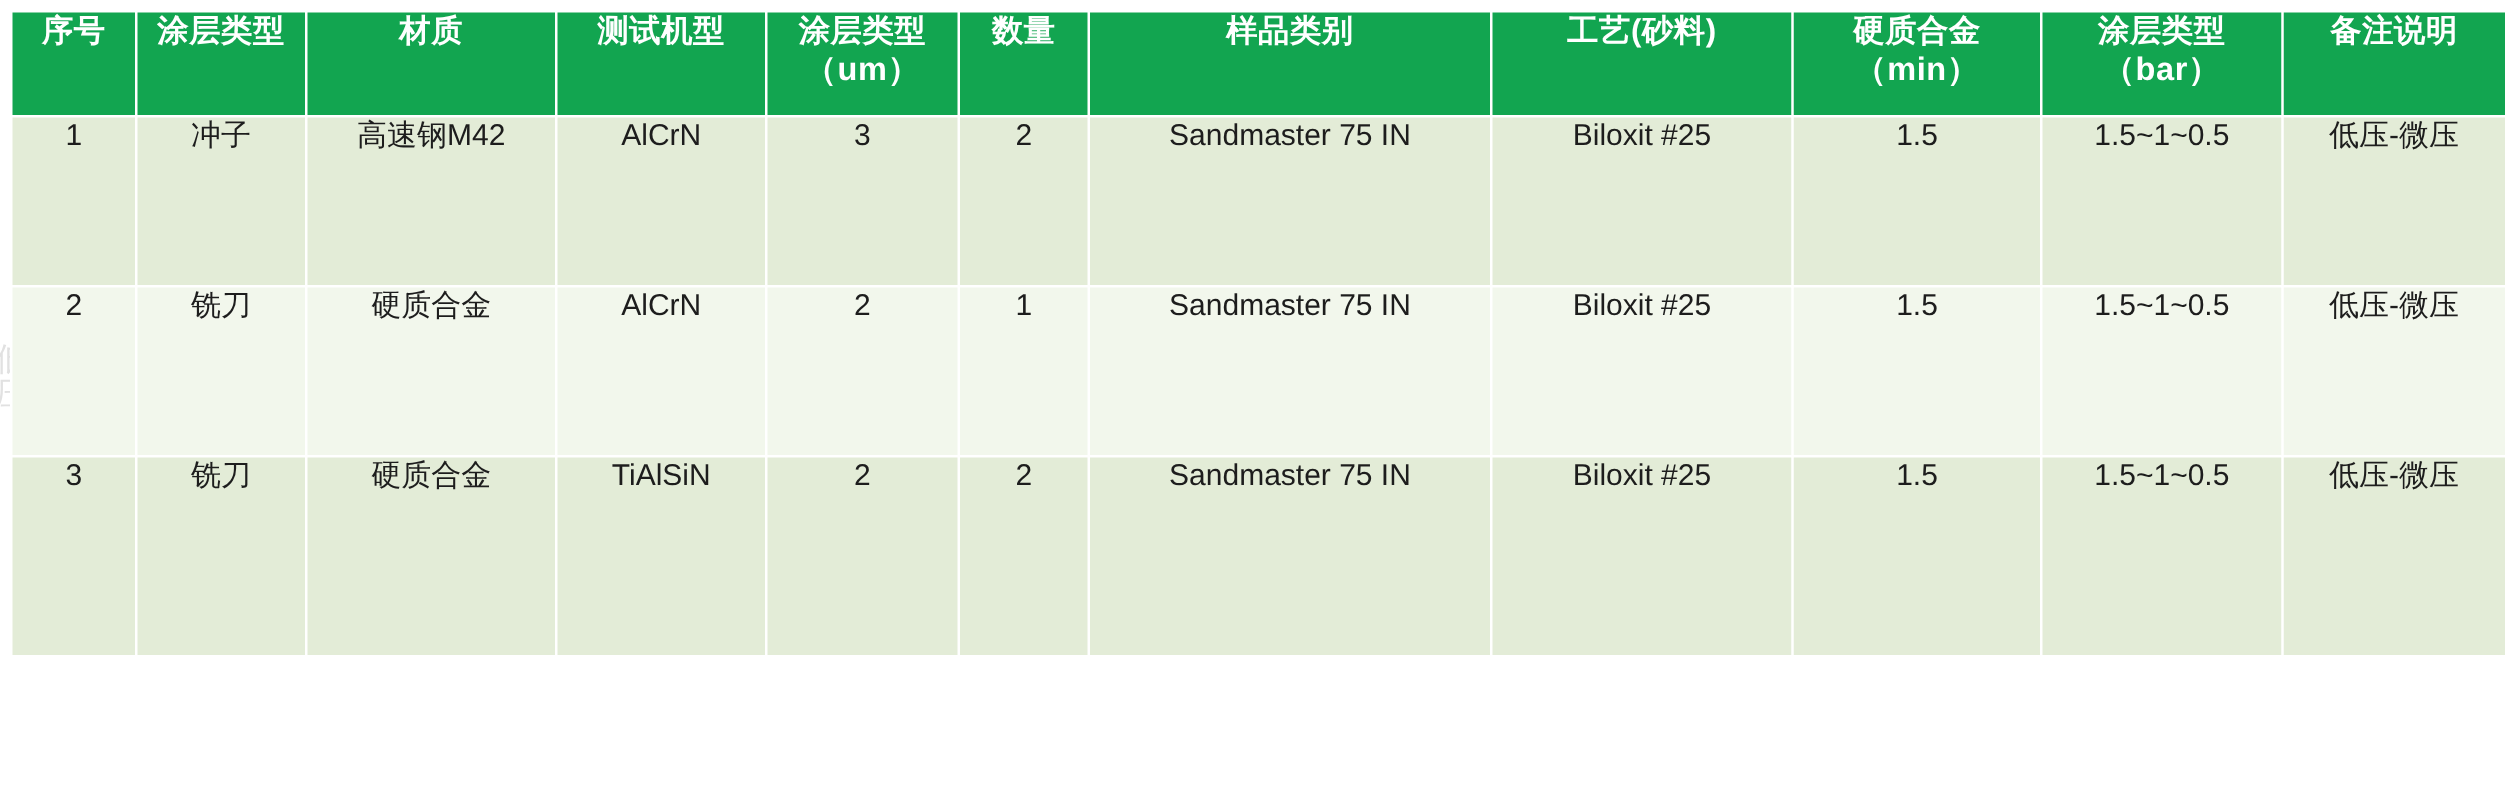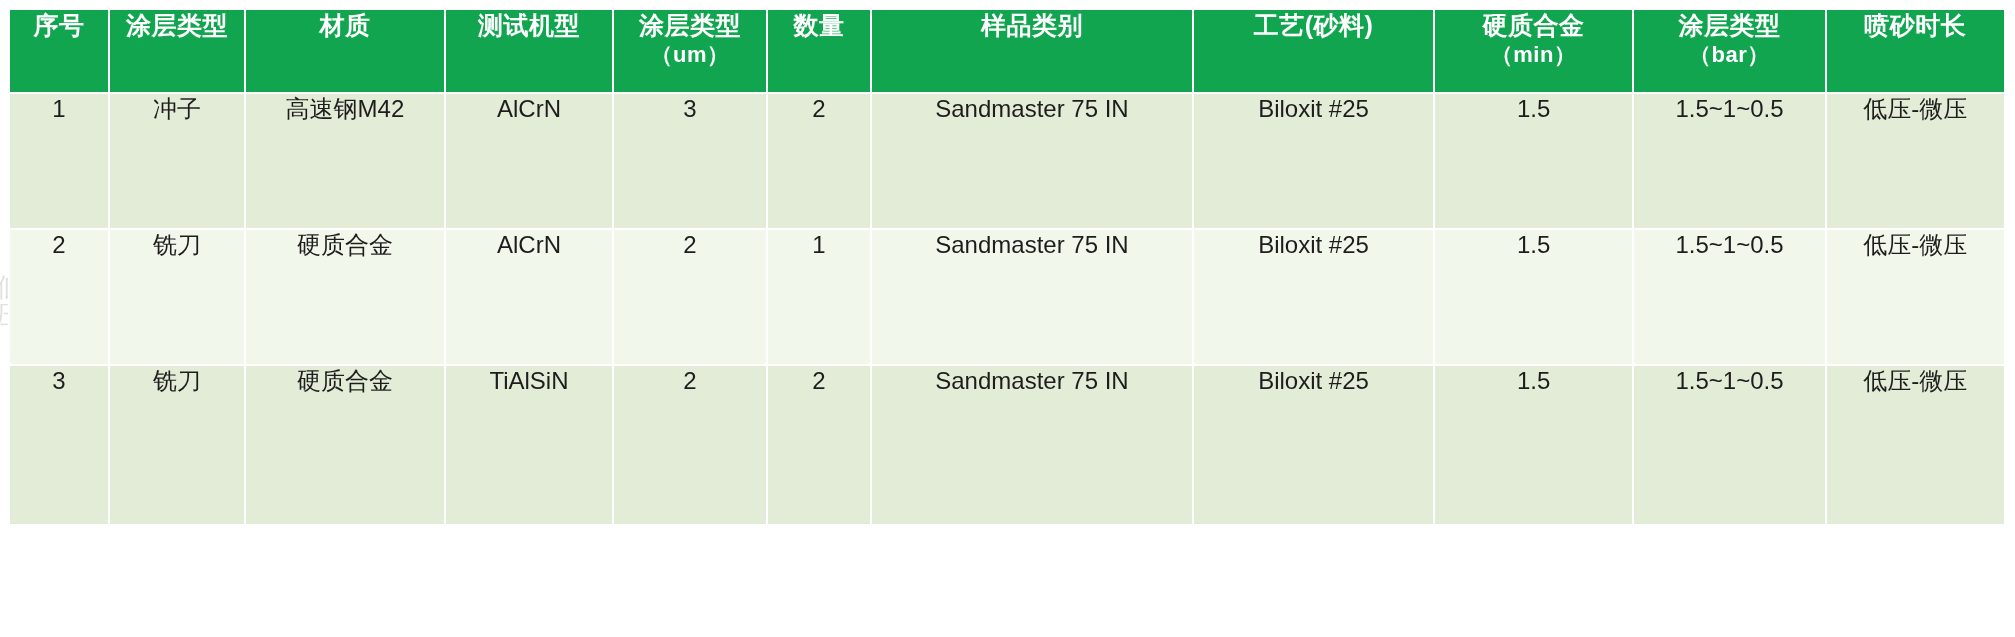--- a/index.html
+++ b/index.html
@@ -63,21 +63,21 @@
     font-weight: bold;
     font-size: 25px;
     line-height: 30px;
     height: 82px;
     padding-top: 10px;
     box-sizing: border-box;
     letter-spacing: .5px;
   }
   thead th .sub {
     display: block;
-    font-size: 22px;
+    font-size: 26px;
     font-weight: bold;
     line-height: 30px;
   }
 
   
   tbody td {
     font-size: 24px;
     line-height: 30px;
     color: #1d1d1d;
     padding-top: 20px;
@@ -160,21 +160,21 @@
         </th>
         <th>
           <span>硬质合金</span>
           <span class="sub">（min）</span>
         </th>
         <th>
           <span>涂层类型</span>
           <span class="sub">（bar）</span>
         </th>
         <th>
-          <span>喷砂时长</span>
+          <span>备注说明</span>
           <span class="sub"></span>
         </th>
       </tr>
     </thead>
 
     <tbody>
       <tr class="band-a row-1">
         <td>1</td>
         <td>冲子</td>
         <td>高速钢M42</td>

